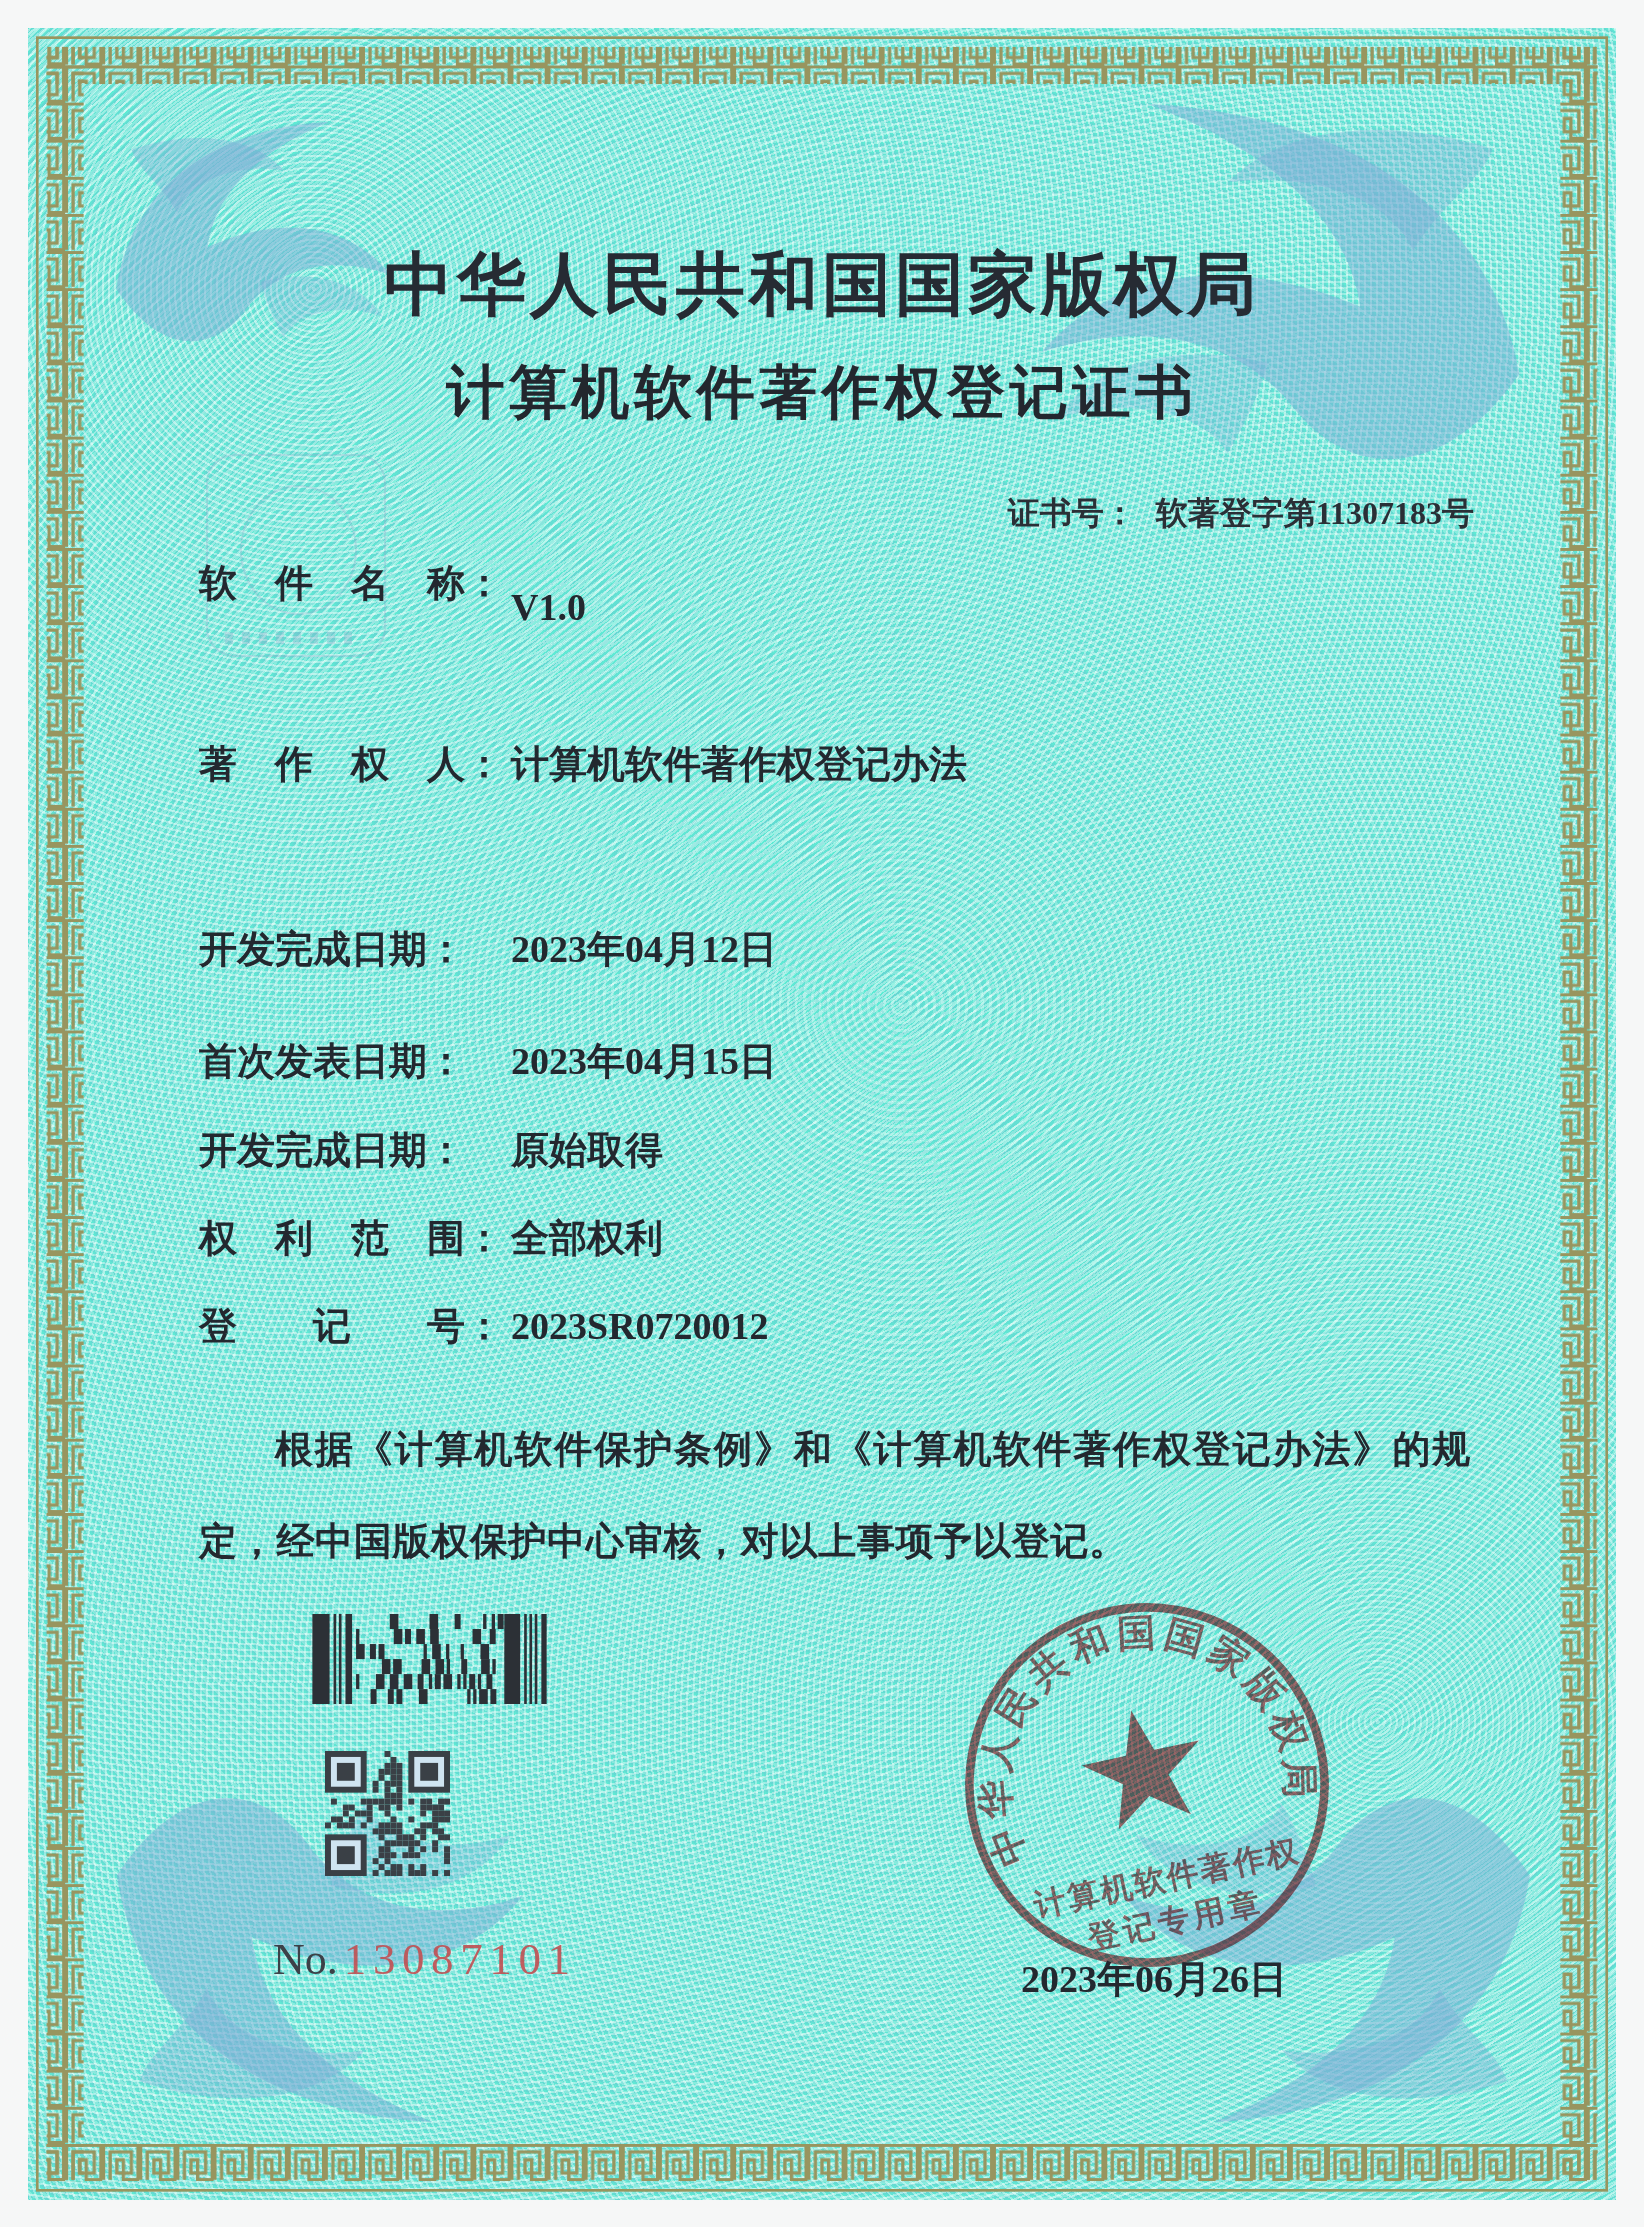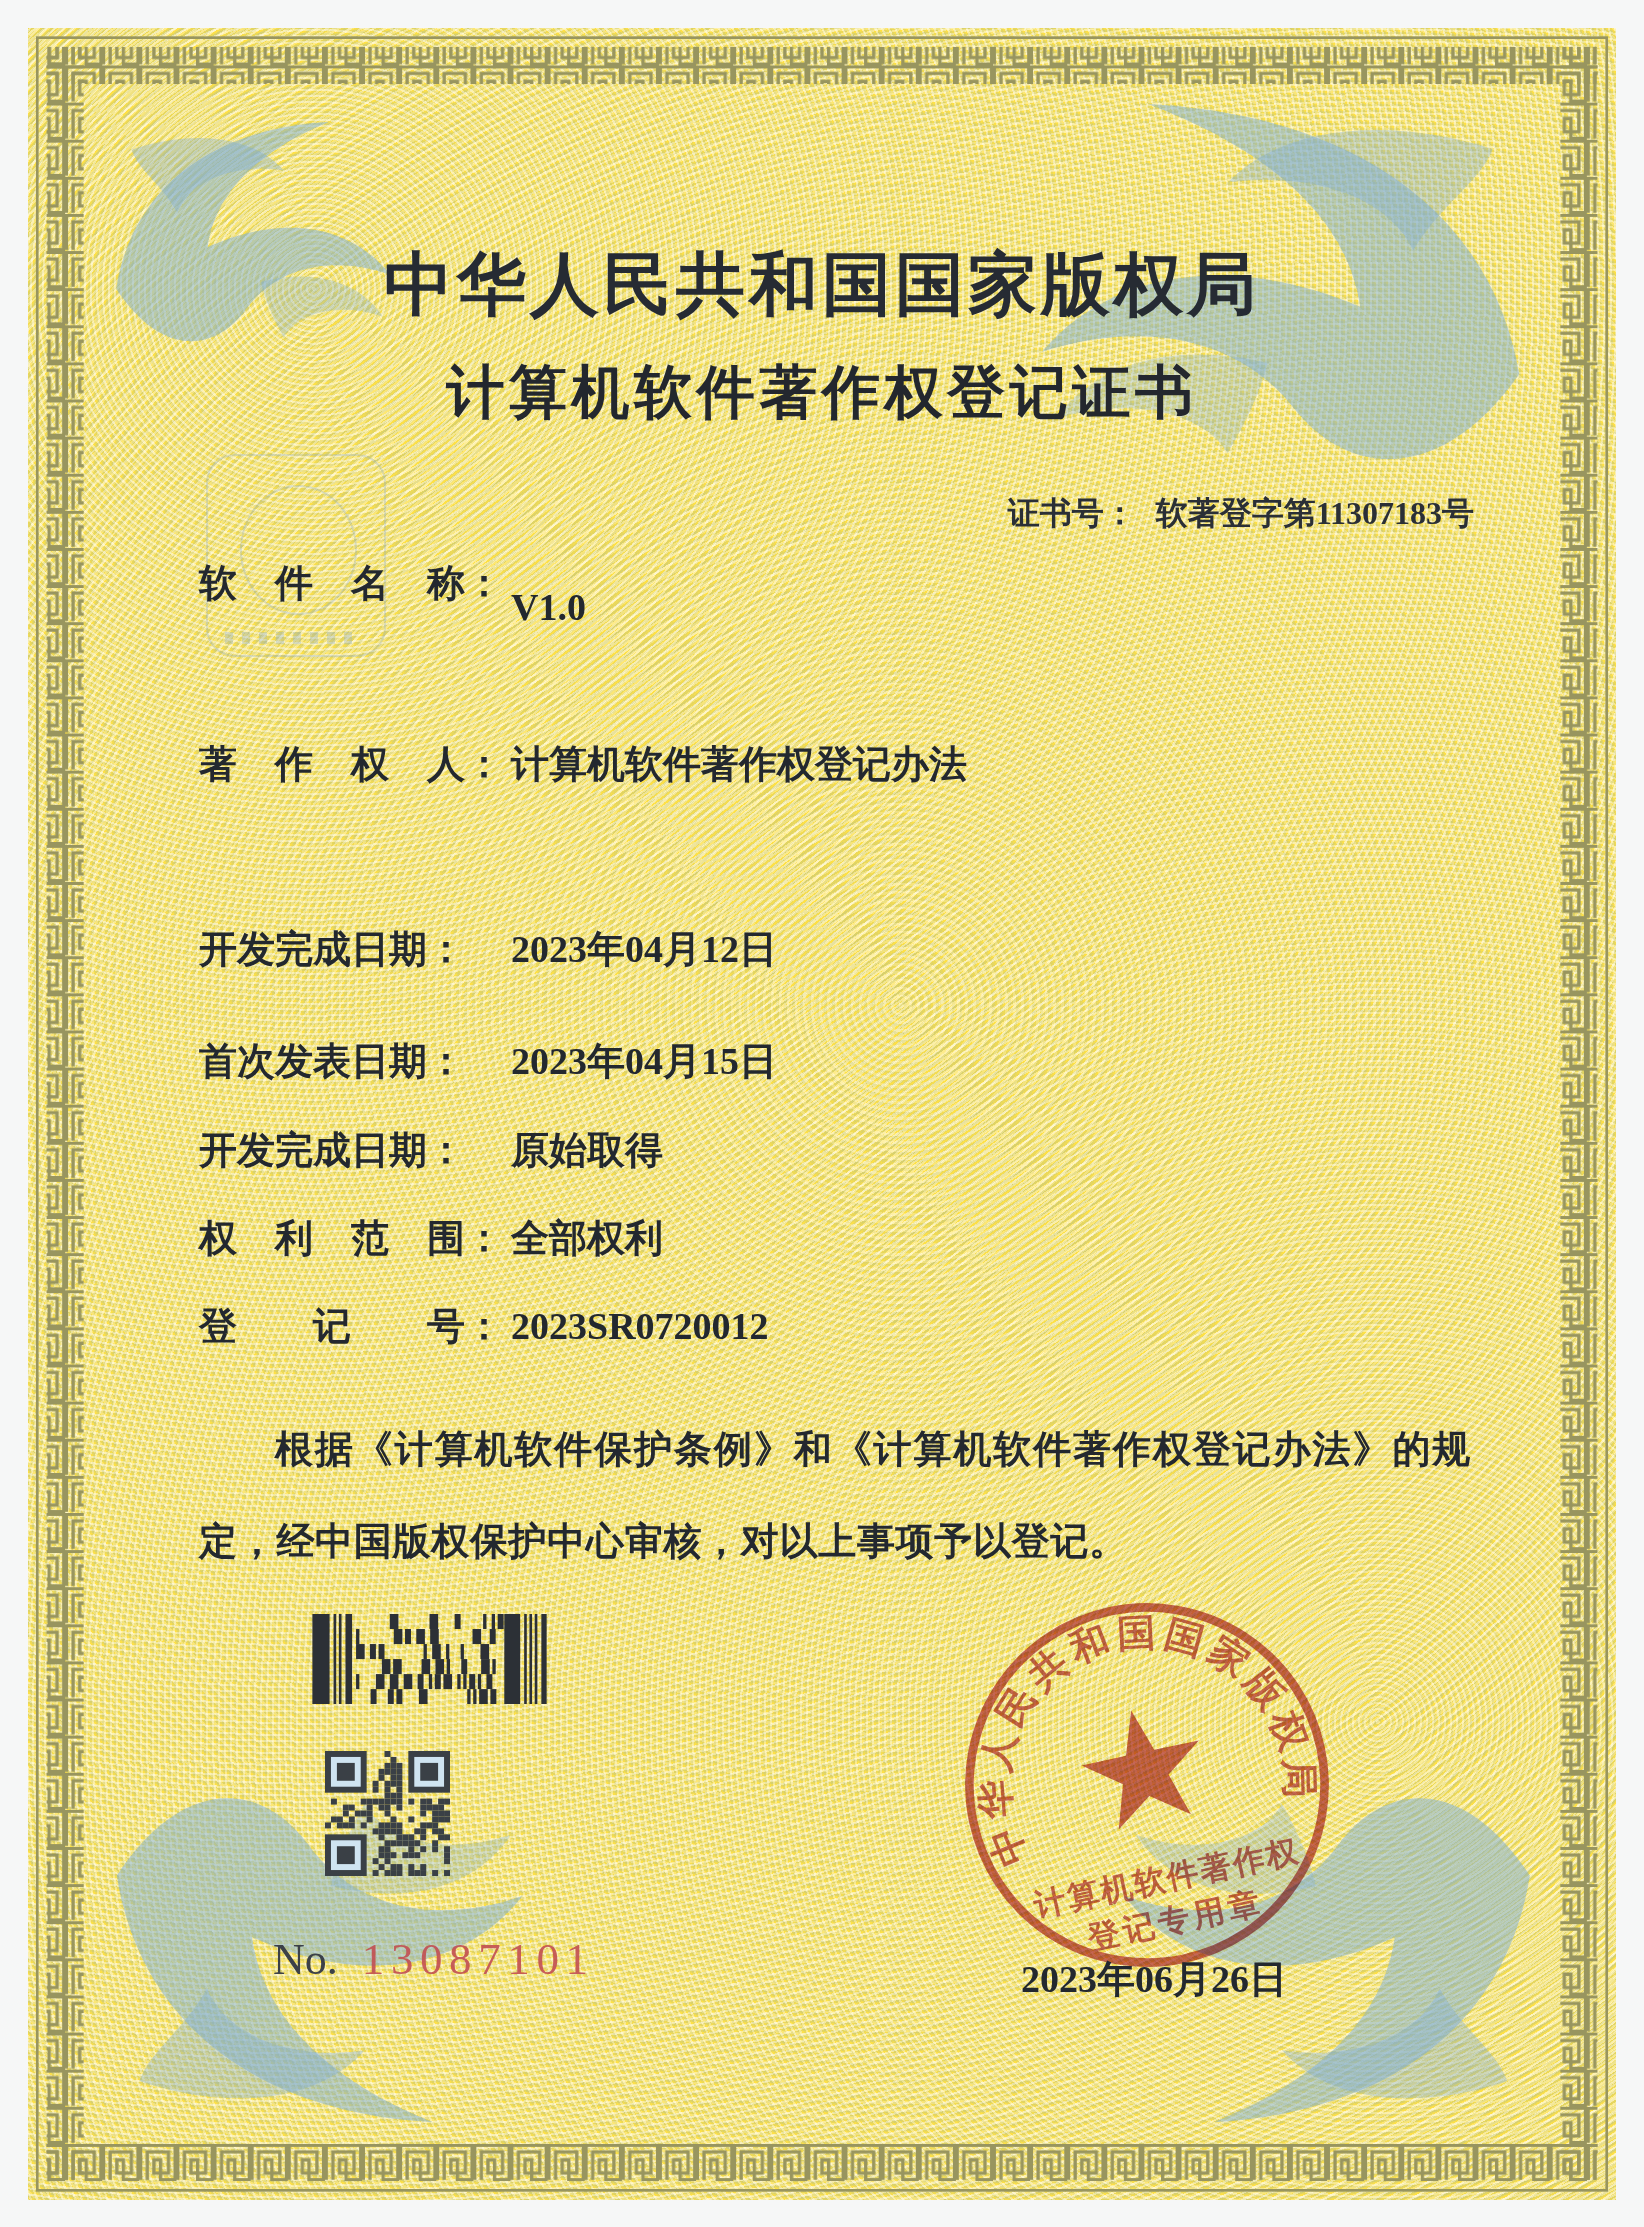--- a/index.html
+++ b/index.html
@@ -2,21 +2,21 @@
 <html style="font-size:10.6px"><head>
 <meta charset="utf-8">
 <style>
   html,body{margin:0;padding:0;}
   body{
     width:1644px;height:2227px;position:relative;background:#f6f7f7;
     font-family:"Liberation Serif","DejaVu Serif",serif;overflow:hidden;
   }
   .paper{
     position:absolute;left:28px;top:28px;width:1588px;height:2172px;
-    background:#fde047;overflow:hidden;
+    background:#5eead4;overflow:hidden;
   }
   
   .tex{position:absolute;inset:0;opacity:.8;pointer-events:none;}
   .tex.t1{background:repeating-radial-gradient(circle at 18% 12%,rgba(255,255,255,.55) 0 2px,rgba(120,168,206,.16) 2px 4px,rgba(255,255,255,0) 4px 6px);}
   .tex.t2{background:repeating-radial-gradient(circle at 85% 78%,rgba(255,255,255,.45) 0 2px,rgba(118,165,205,.14) 2px 4px,rgba(255,255,255,0) 4px 6px);}
   .tex.t3{background:repeating-radial-gradient(circle at 55% 45%,rgba(255,255,255,.30) 0 2.7px,rgba(130,175,210,.10) 2.7px 5.3px,rgba(255,255,255,0) 5.3px 8px);}
   svg.deco{position:absolute;inset:0;width:100%;height:100%;pointer-events:none;}
   
   .holo{
     position:absolute;left:178px;top:426px;width:176px;height:199px;border-radius:29px;
@@ -35,21 +35,21 @@
   .row .lbl{display:inline-block;width:312px;flex:0 0 312px;}
   .row .valwrap{display:block;}
   .row .val2{margin-top:24px;}
   .para{
     position:absolute;left:171px;top:1376px;width:1272px;
     font-size:38px;font-weight:600;color:#23282f;line-height:2.42;
     text-align:justify;text-indent:2em;letter-spacing:0.7px;
   }
   .barcode{position:absolute;left:284px;top:1586px;width:239px;height:90px;}
   .qr{position:absolute;left:297px;top:1723px;width:125px;height:125px;}
-  .serial{position:absolute;left:245px;top:1905px;font-size:44px;color:#3c4148;display:flex;align-items:baseline;gap:24px;}
+  .serial{position:absolute;left:245px;top:1905px;font-size:44px;color:#3c4148;display:flex;align-items:baseline;gap:6px;}
   .serial .num{font-size:45px;color:#c24f52;letter-spacing:6.6px;opacity:.9;}
   .issue-date{position:absolute;left:894px;top:1926px;width:464px;text-align:center;
     font-size:38px;font-weight:700;color:#23282f;}
   .sealwrap{position:absolute;left:907px;top:1545px;width:424px;height:424px;
     mix-blend-mode:multiply;opacity:.9;transform:rotate(-12deg);}
 </style>
 </head>
 <body>
 
 <div class="paper">

